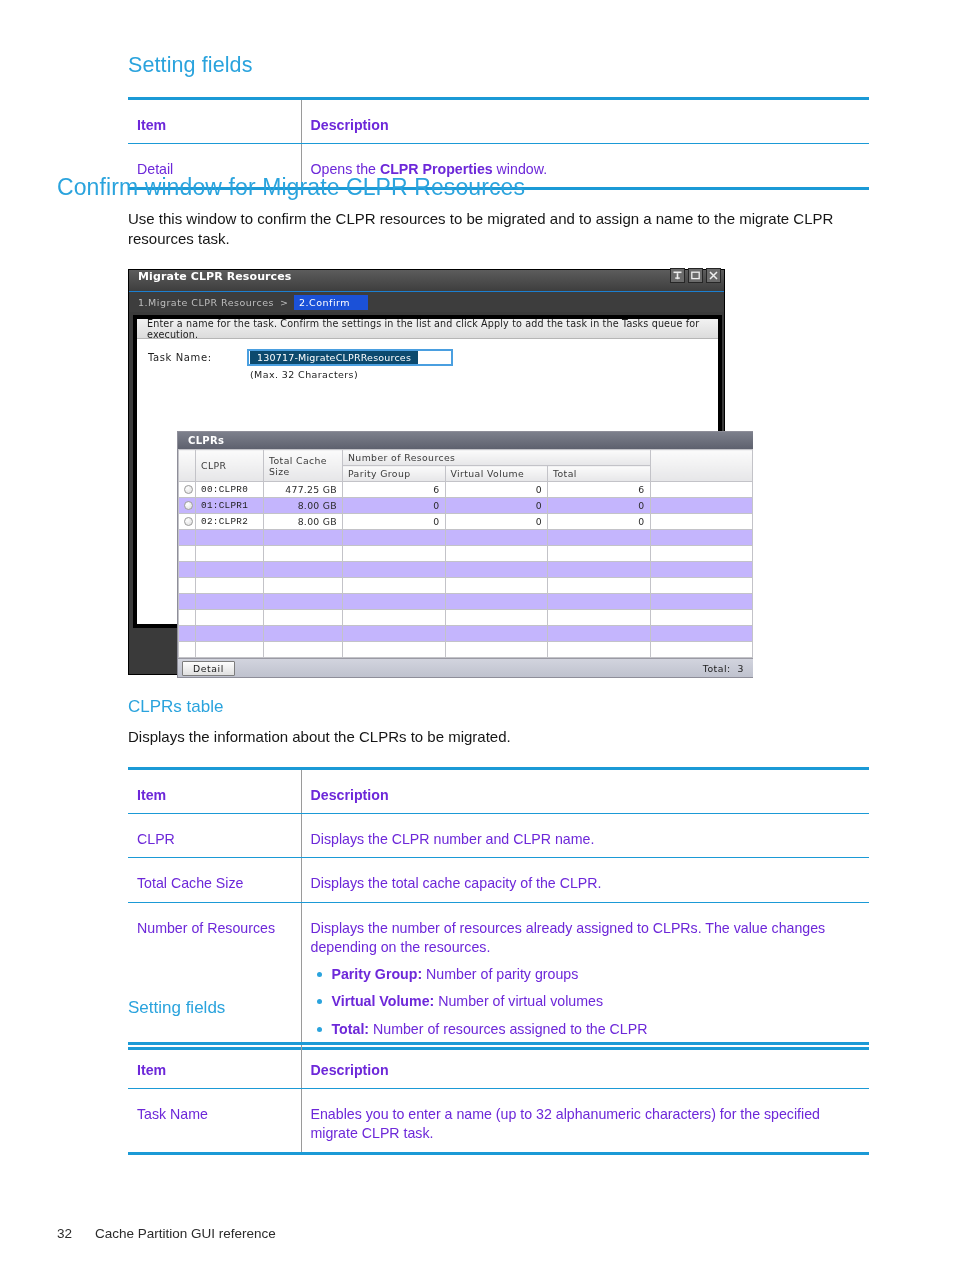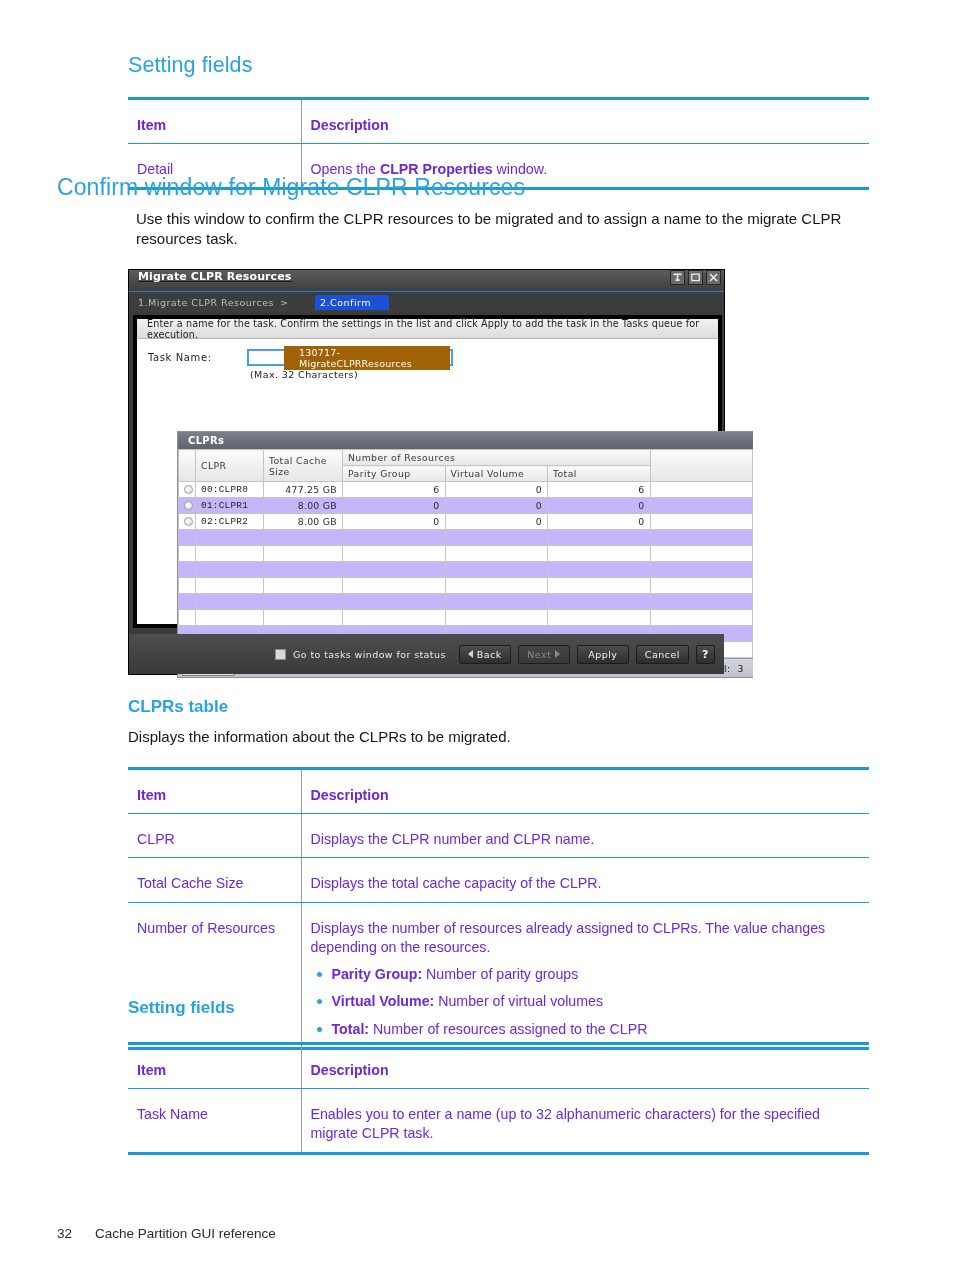--- a/index.html
+++ b/index.html
@@ -18,21 +18,21 @@
   .h2 {
     color: #2aa3dd;
     font-size: 21.5px;
     font-weight: 400;
     letter-spacing: 0.1px;
     margin: 0;
   }
   .h3 {
     color: #2aa3dd;
     font-size: 17px;
-    font-weight: 700;
+    font-weight: 400;
     margin: 0;
   }
   .body-text {
     font-size: 15px;
     line-height: 1.33;
     color: #161616;
     margin: 0;
   }
 
   
@@ -88,23 +88,22 @@
     background: #3a3a3a;
     border: 1px solid #000;
     font-family: "DejaVu Sans", sans-serif;
     box-shadow: 0 0 0 0 #000;
   }
   .dlg-titlebar {
     height: 22px;
     background: linear-gradient(#5c5c5c, #3e3e3e);
     border-bottom: 1px solid #1c7fd0;
     display: flex;
-    align-items: flex-start;
-    padding: 0 3px 0 9px;
-    text-decoration: underline;
+    align-items: flex-end;
+    padding: 0 3px 8px 9px;
   }
   .dlg-title {
     color: #ffffff;
     font-size: 11px;
     font-weight: 700;
     letter-spacing: 0.1px;
     flex: 1;
   }
   .win-btns { display: flex; gap: 3px; }
   .win-btn {
@@ -132,21 +131,20 @@
   .bc-step {
     color: #bdbdbd;
     font-size: 9.5px;
     letter-spacing: 0.5px;
   }
   .bc-sep { color: #bdbdbd; font-size: 9.5px; }
   .bc-step.active {
     background: #1b51d8;
     color: #ffffff;
     padding: 2px 18px 2px 5px;
-    margin-left: 21px;
   }
 
   .dlg-body {
     position: absolute;
     left: 4px; top: 45px;
     width: 589px;
     height: 313px;
     background: #ffffff;
     border: 4px solid #000000;
   }
@@ -176,27 +174,26 @@
   .task-input {
     width: 206px;
     height: 17px;
     border: 2px solid #4a9fe0;
     background: #ffffff;
     display: flex;
     align-items: center;
     padding: 0 1px;
   }
   .task-input span {
-    background: #a16207;
+    background: #0c4a6e;
     color: #ffffff;
     font-size: 9.5px;
     letter-spacing: 0.2px;
-    padding: 1px 15px;
+    padding: 1px 7px;
     font-family: "DejaVu Sans", sans-serif;
-    margin-left: 34px;
   }
   .task-hint {
     font-size: 9.5px;
     color: #1c1c1c;
     letter-spacing: 0.4px;
     margin: 3px 0 0 113px;
   }
 
   
   .clpr-panel {
@@ -358,21 +355,21 @@
         <td class="col-item">Detail</td>
         <td><span>Opens the </span><b>CLPR Properties</b><span> window.</span></td>
       </tr>
     </tbody>
   </table>
 </div>
 
 <div style="position:absolute;left:57px;top:174px;">
   <h2 class="h2" style="font-size:23px;">Confirm window for Migrate CLPR Resources</h2>
 </div>
-<div style="position:absolute;left:136px;top:209px;width:745px;">
+<div style="position:absolute;left:128px;top:209px;width:745px;">
   <p class="body-text">Use this window to confirm the CLPR resources to be migrated and to assign a name to the migrate CLPR resources task.</p>
 </div>
 
 <div class="dialog">
 
   <div class="dlg-titlebar">
     <div class="dlg-title">Migrate CLPR Resources</div>
     <div class="win-btns">
       <div class="win-btn">
         <svg width="9" height="9" viewBox="0 0 9 9">
@@ -536,41 +533,20 @@
             </tr>
         </tbody>
       </table>
       <div class="grid-footer">
         <div class="btn-detail">Detail</div>
         <div class="total-lbl"><span>Total:</span>&nbsp;&nbsp;<span>3</span></div>
       </div>
     </div>
   </div>
 
-  <div class="dlg-footer">
-    <div class="chk-wrap">
-      <span class="chk"></span>
-      <span class="chk-lbl">Go to tasks window for status</span>
-    </div>
-    <div class="dbtn">
-        <span class="arrow-l"></span>
-        <span>Back</span>
-      </div>
-    <div class="dbtn disabled">
-        <span>Next</span>
-        <span class="arrow-r"></span>
-      </div>
-    <div class="dbtn">
-        <span>Apply</span>
-      </div>
-    <div class="dbtn">
-        <span>Cancel</span>
-      </div>
-    <div class="dbtn help">?</div>
-  </div>
 </div>
 
 <div style="position:absolute;left:128px;top:697px;">
   <h3 class="h3">CLPRs table</h3>
 </div>
 <div style="position:absolute;left:128px;top:727px;width:745px;">
   <p class="body-text">Displays the information about the CLPRs to be migrated.</p>
 </div>
 
 <div style="position:absolute;left:128px;top:767px;">

